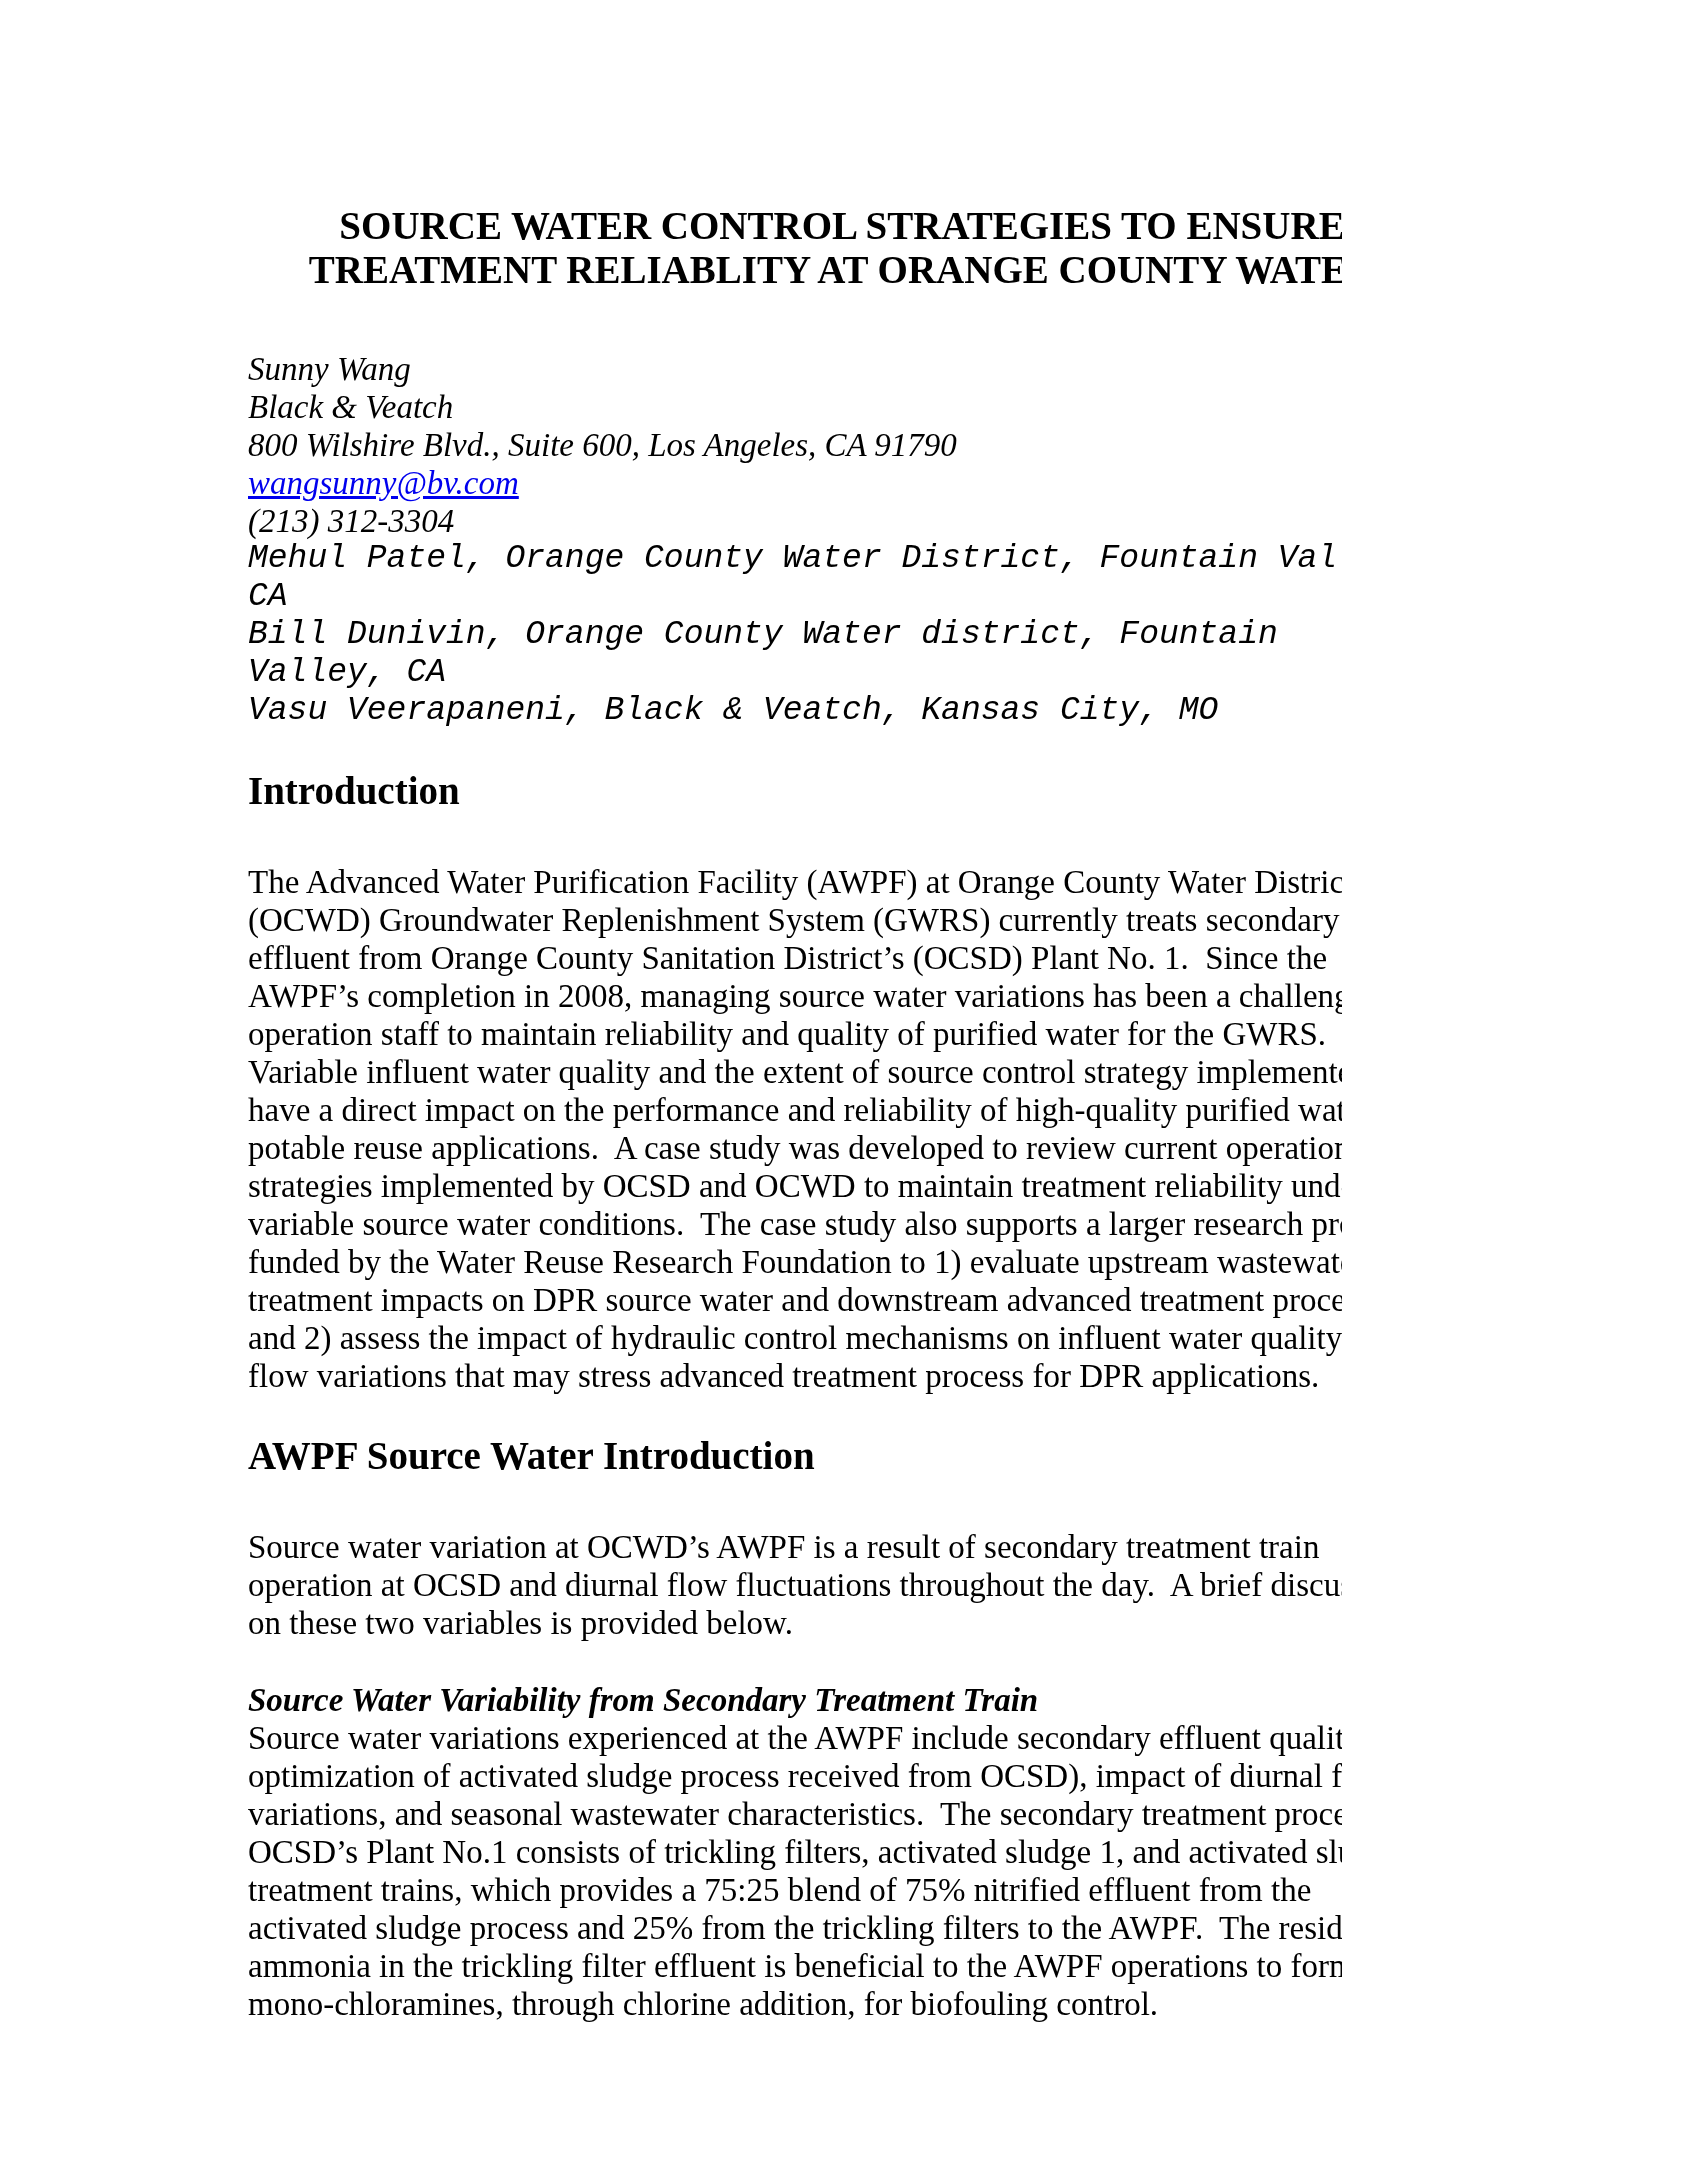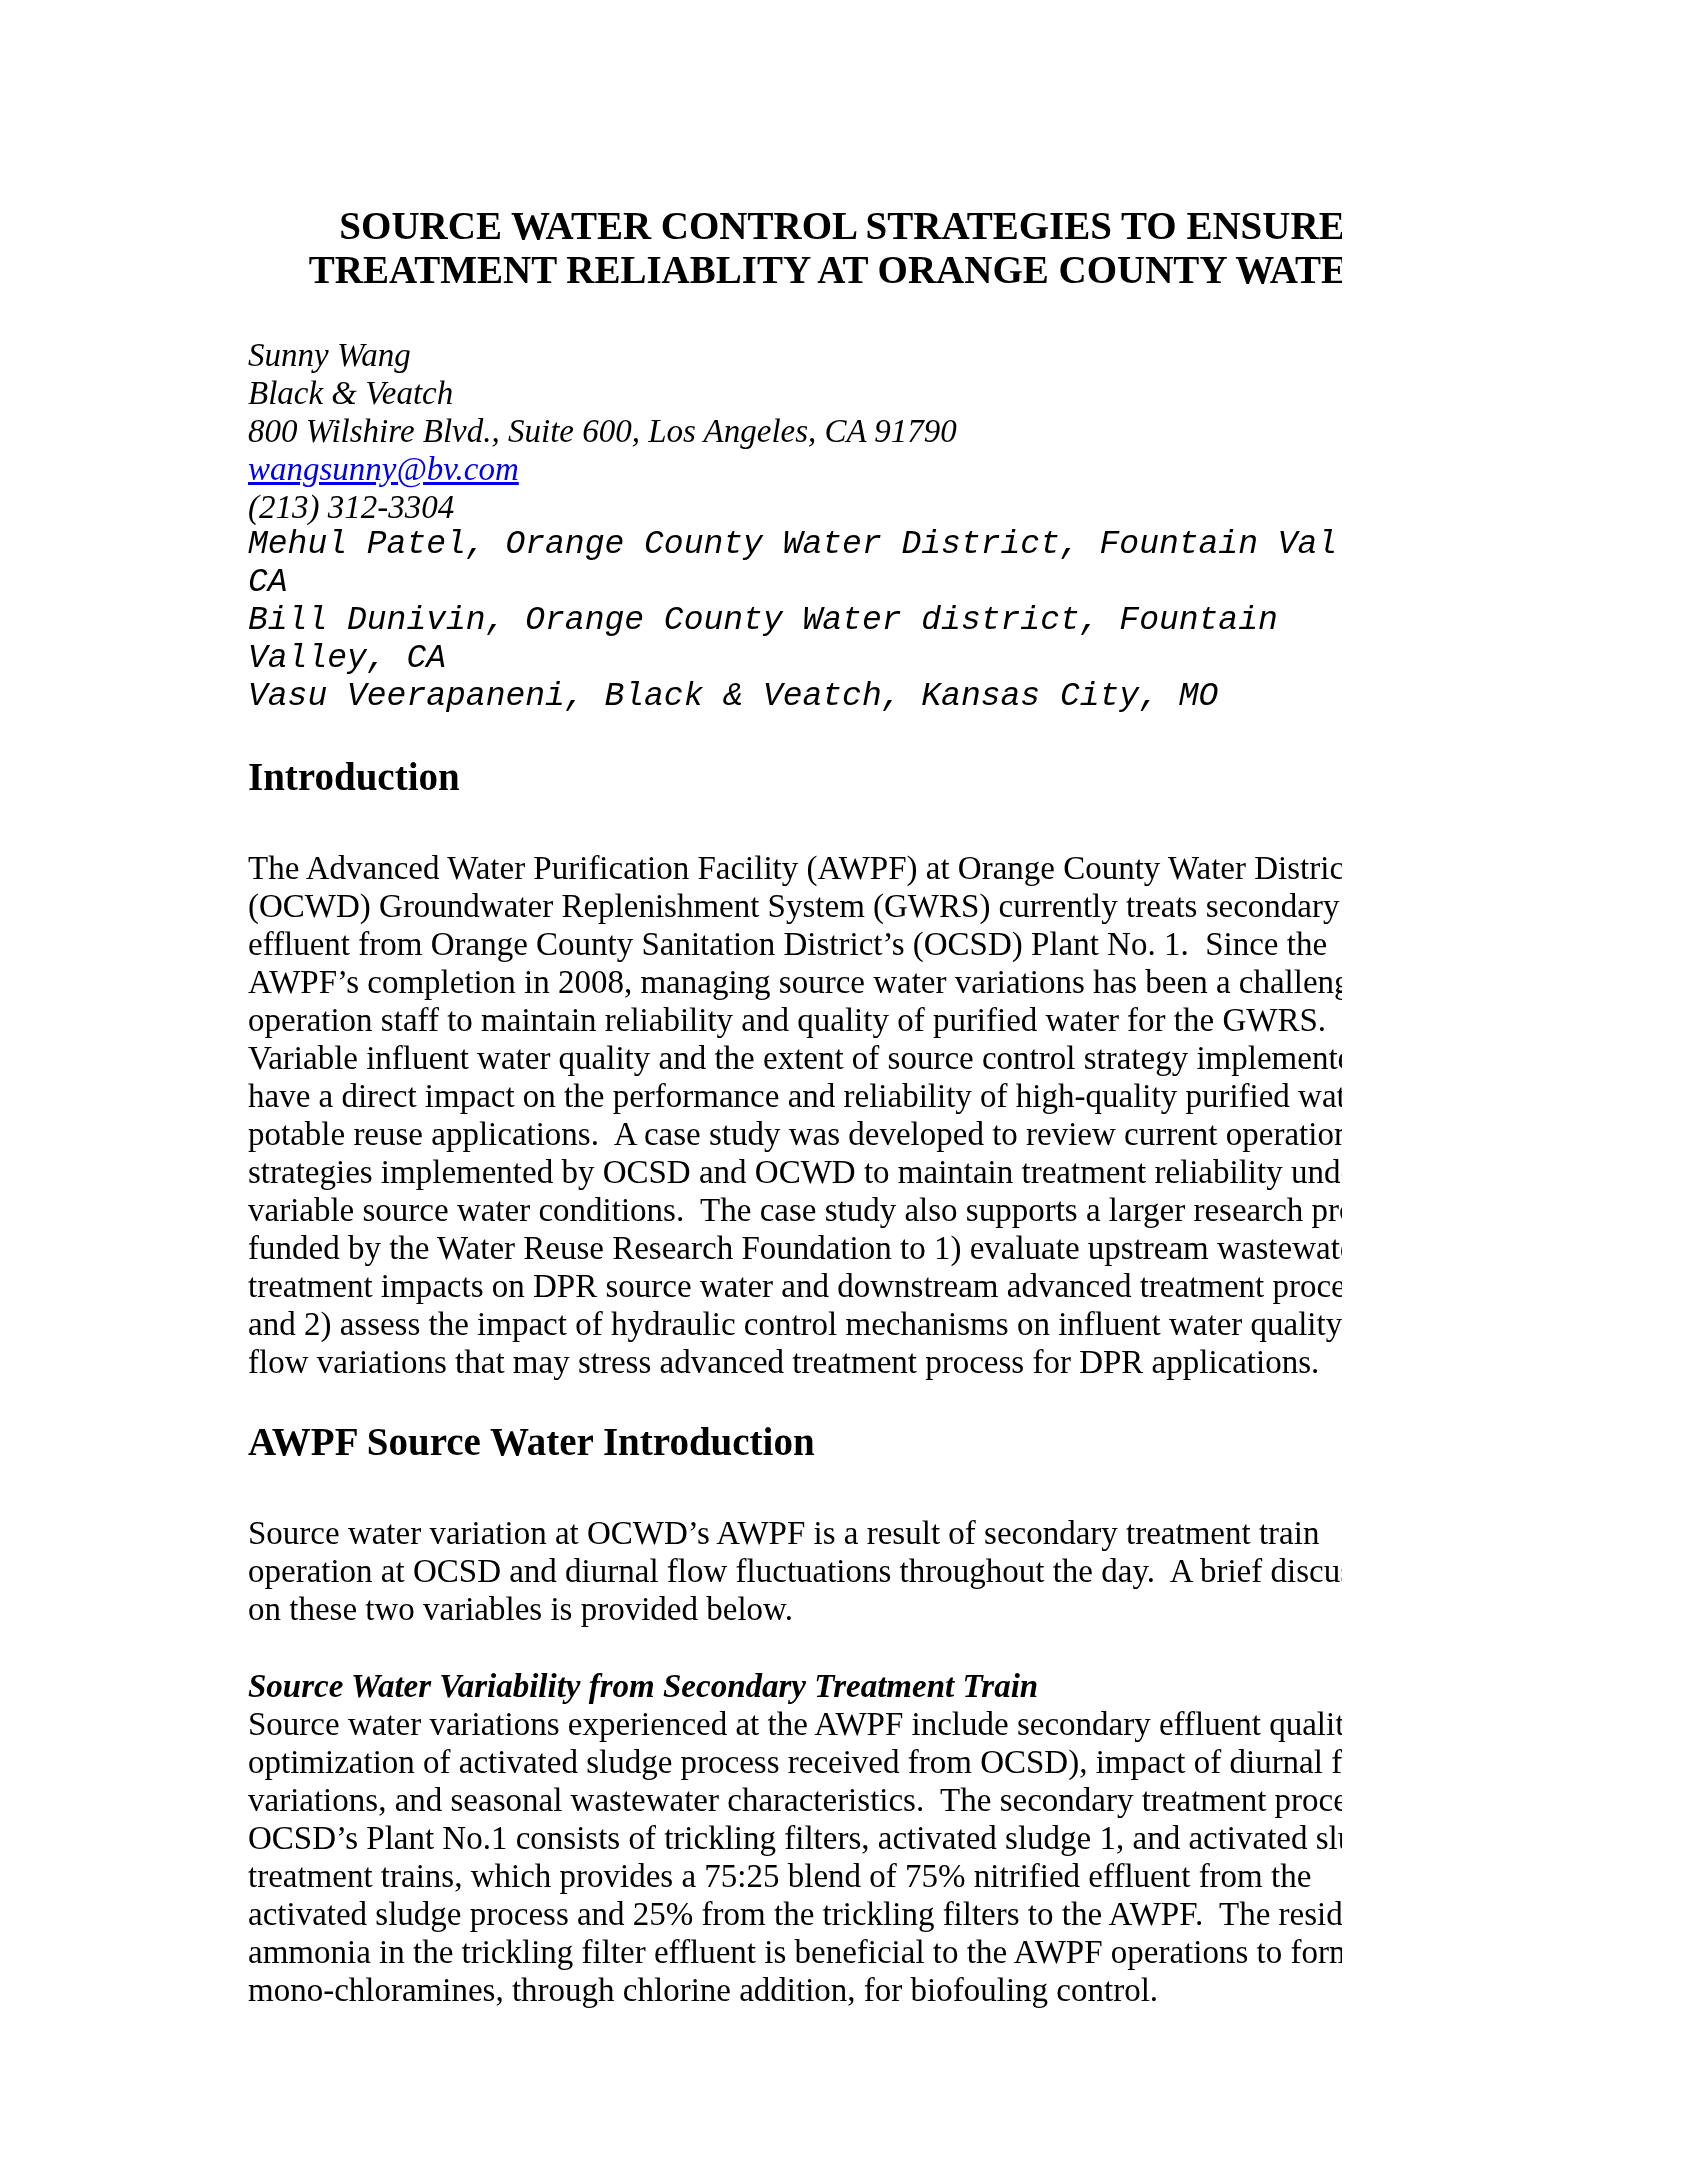--- a/index.html
+++ b/index.html
@@ -27,21 +27,21 @@
   }
   .paper-title {
     margin: 0;
     font-size: 39px;
     line-height: 44px;
     font-weight: bold;
     text-align: center;
   }
   .title-line { display: block; }
   .contact-block {
-    margin-top: 44px;
+    margin-top: 58px;
     font-style: italic;
   }
   .coauthor-block {
     font-style: italic;
     font-family: Liberation Mono, monospace;
   }
   .email-link {
     color: #0000EE;
     text-decoration: underline;
   }

